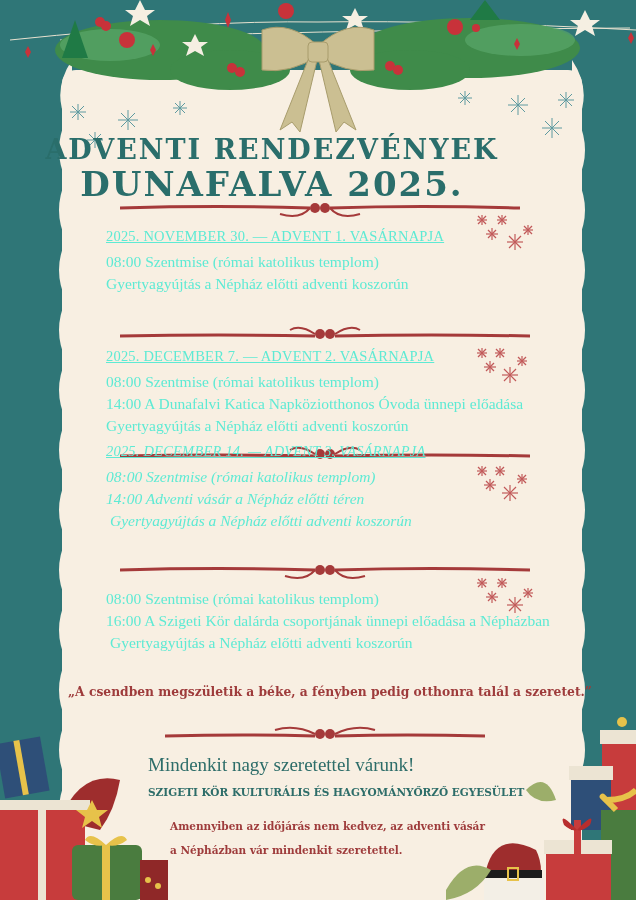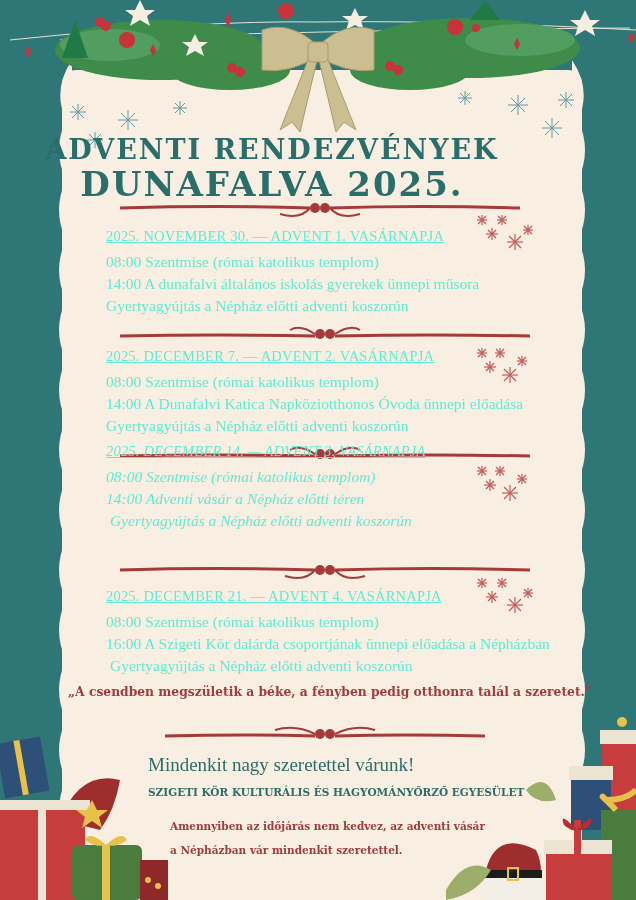--- a/index.html
+++ b/index.html
@@ -307,37 +307,35 @@
         <line x1="0" y1="-5" x2="0" y2="5"></line>
         <line x1="-4" y1="-4" x2="4" y2="4"></line>
         <line x1="-4" y1="4" x2="4" y2="-4"></line>
       </g>
   </g>
 </svg>
 
 <div class="section" style="top:228px;">
   <div class="sec-head">2025. NOVEMBER 30. — ADVENT 1. VASÁRNAPJA</div>
   <div class="sec-line">08:00 Szentmise (római katolikus templom)</div>
-  <div class="sec-line">14:00 A dunafalvi általános iskolás gyerekek ünnepi műsora</div>
   <div class="sec-line">Gyertyagyújtás a Népház előtti adventi koszorún</div>
 </div>
 <div class="section" style="top:348px;">
   <div class="sec-head">2025. DECEMBER 7. — ADVENT 2. VASÁRNAPJA</div>
   <div class="sec-line">08:00 Szentmise (római katolikus templom)</div>
   <div class="sec-line">14:00 A Dunafalvi Katica Napköziotthonos Óvoda ünnepi előadása</div>
   <div class="sec-line">Gyertyagyújtás a Népház előtti adventi koszorún</div>
 </div>
 <div class="section" style="top:443px;font-style:italic;">
   <div class="sec-head">2025. DECEMBER 14. — ADVENT 3. VASÁRNAPJA</div>
   <div class="sec-line">08:00 Szentmise (római katolikus templom)</div>
   <div class="sec-line">14:00 Adventi vásár a Népház előtti téren</div>
   <div class="sec-line indent">Gyertyagyújtás a Népház előtti adventi koszorún</div>
 </div>
 <div class="section" style="top:588px;">
-  <div class="sec-head">2025. DECEMBER 21. — ADVENT 4. VASÁRNAPJA</div>
   <div class="sec-line">08:00 Szentmise (római katolikus templom)</div>
   <div class="sec-line">16:00 A Szigeti Kör dalárda csoportjának ünnepi előadása a Népházban</div>
   <div class="sec-line indent">Gyertyagyújtás a Népház előtti adventi koszorún</div>
 </div>
 
 <div class="quote">„A csendben megszületik a béke, a fényben pedig otthonra talál a szeretet.”</div>
 
 <div class="welcome">Mindenkit nagy szeretettel várunk!</div>
 <div class="org">SZIGETI KÖR KULTURÁLIS ÉS HAGYOMÁNYŐRZŐ EGYESÜLET</div>
 <div class="note note1">Amennyiben az időjárás nem kedvez, az adventi vásár</div>

